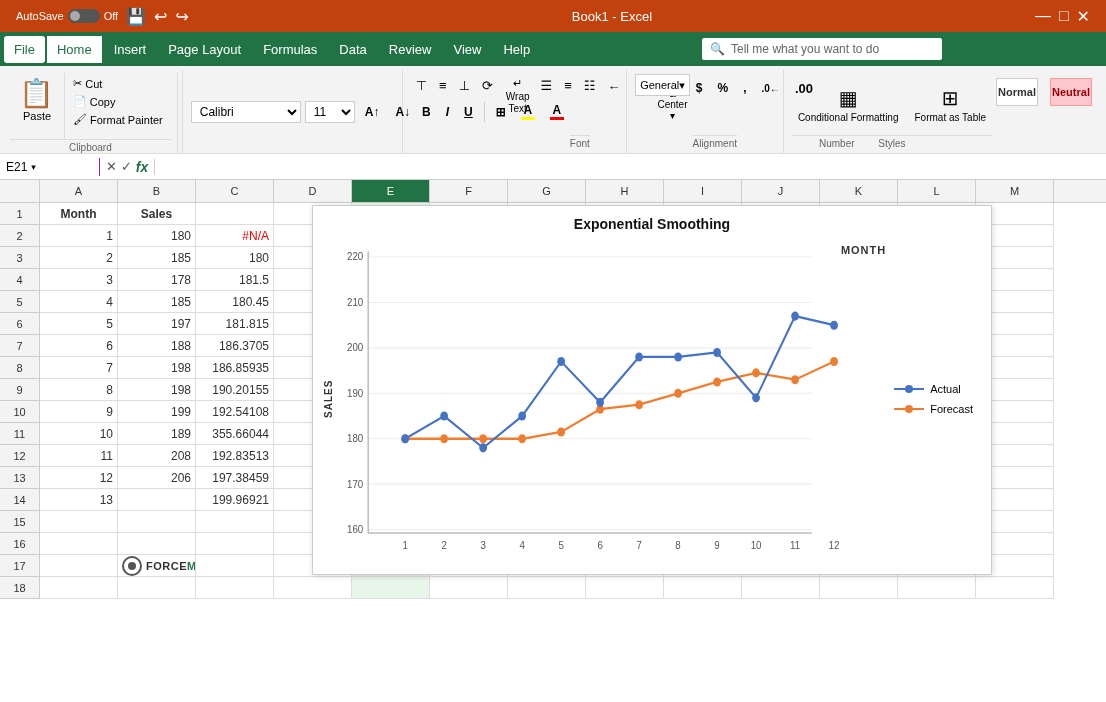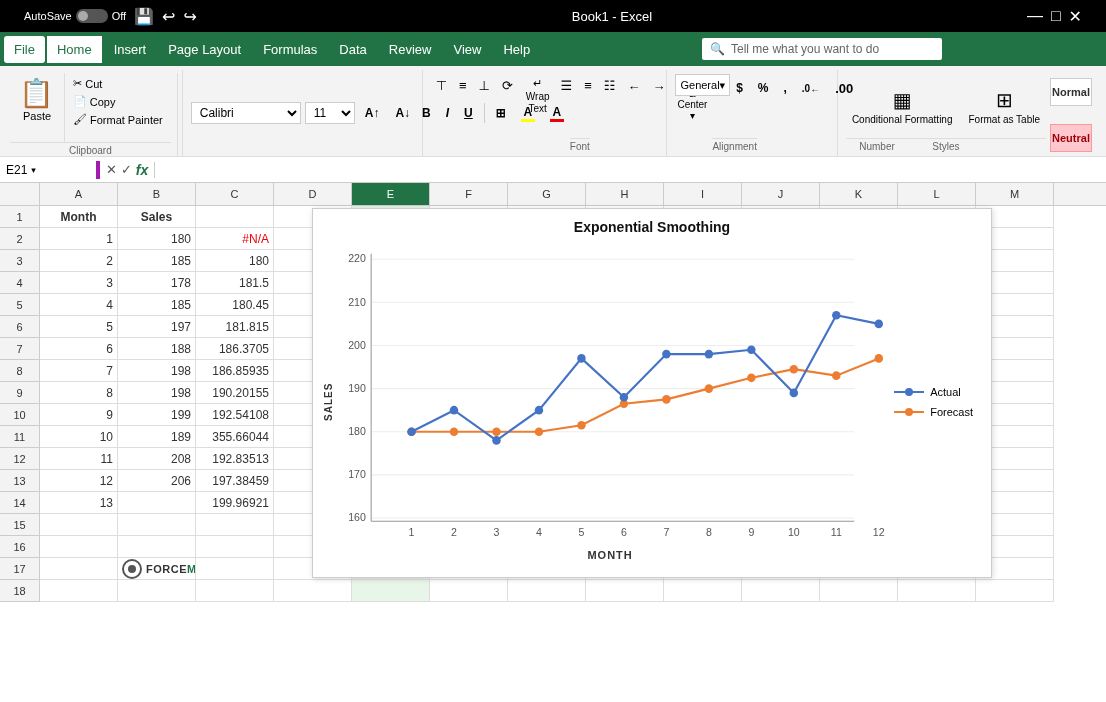--- a/index.html
+++ b/index.html
@@ -1,26 +1,26 @@
 <!DOCTYPE html>
 <html><head>
   <meta charset="utf-8">
   <style>
     * { box-sizing: border-box; margin: 0; padding: 0; }
     body { font-family: 'Segoe UI', Arial, sans-serif; font-size: 12px; background: #fff; overflow: hidden; }
 
     
     .title-bar {
-      background: #000000;
+      background: #c2410c;
       color: white;
       height: 32px;
       display: flex;
       align-items: center;
       justify-content: space-between;
-      padding: 0 24px;
+      padding: 0 16px;
       font-size: 12px;
     }
     .title-bar-left { display: flex; align-items: center; gap: 8px; }
     .title-bar-center { flex: 1; text-align: center; font-size: 13px; font-weight: 500; }
     .autosave { display: flex; align-items: center; gap: 4px; font-size: 11px; }
     .autosave-toggle {
       background: #555;
       border-radius: 8px;
       width: 32px;
       height: 14px;
@@ -137,21 +137,21 @@
     
     .formula-bar {
       display: flex;
       align-items: center;
       border-bottom: 1px solid #ccc;
       height: 26px;
       background: white;
     }
     .name-box {
       width: 100px;
-      border-right: 4px solid #a21caf;
+      border-right: 1px solid #a21caf;
       padding: 2px 6px;
       font-size: 12px;
       display: flex;
       align-items: center;
       cursor: pointer;
     }
     .formula-bar-icons {
       display: flex;
       align-items: center;
       padding: 0 6px;
@@ -476,21 +476,21 @@
 Formatting</span>
         </div>
         <div class="ribbon-btn ribbon-btn-large" style="min-width:52px;">
           <span style="font-size:20px;">⊞</span>
           <span style="font-size:10px;text-align:center;line-height:1.1;">Format as
 Table</span>
         </div>
       </div>
       <div class="ribbon-group-label">Styles</div>
     </div>
-    <div style="display:flex;flex-direction:column;gap:18px;padding-top:4px;">
+    <div style="display:flex;gap:12px;padding-top:4px;">
       <div class="style-cell style-norm">
         <span>Normal</span>
       </div>
       <div class="style-cell style-neutral">
         <span>Neutral</span>
       </div>
     </div>
   </div>
 
 </div>
@@ -844,21 +844,21 @@
         <div class="cell" style="width:78px;"></div>
         <div class="cell" style="width:78px;"></div>
         <div class="cell" style="width:78px;"></div>
       </div>
     </div>
 
     <div class="chart-container" style="top: 2px; left: 312px; width: 680px; height: 370px;">
       <div class="chart-title">Exponential Smoothing</div>
       <div style="display:flex;height:calc(100% - 30px);">
         <div class="y-axis-label">SALES</div>
-        <div style="flex:1;display:flex;flex-direction:column;">
+        <div style="flex:1;display:flex;flex-direction:row;">
           <div style="flex:1;position:relative;">
             <svg width="100%" height="100%" viewBox="0 0 520 280" preserveAspectRatio="none">
 
               <text x="30" y="18" font-size="10" fill="#555" text-anchor="end">220</text>
               <text x="30" y="58" font-size="10" fill="#555" text-anchor="end">210</text>
               <text x="30" y="98" font-size="10" fill="#555" text-anchor="end">200</text>
               <text x="30" y="138" font-size="10" fill="#555" text-anchor="end">190</text>
               <text x="30" y="178" font-size="10" fill="#555" text-anchor="end">180</text>
               <text x="30" y="218" font-size="10" fill="#555" text-anchor="end">170</text>
               <text x="30" y="258" font-size="10" fill="#555" text-anchor="end">160</text>

